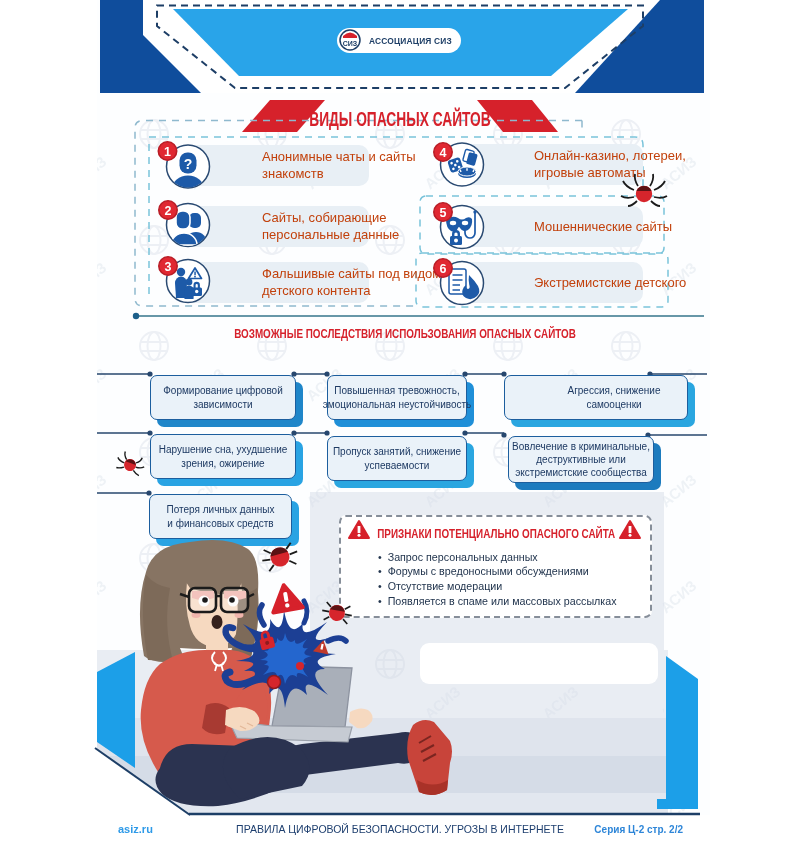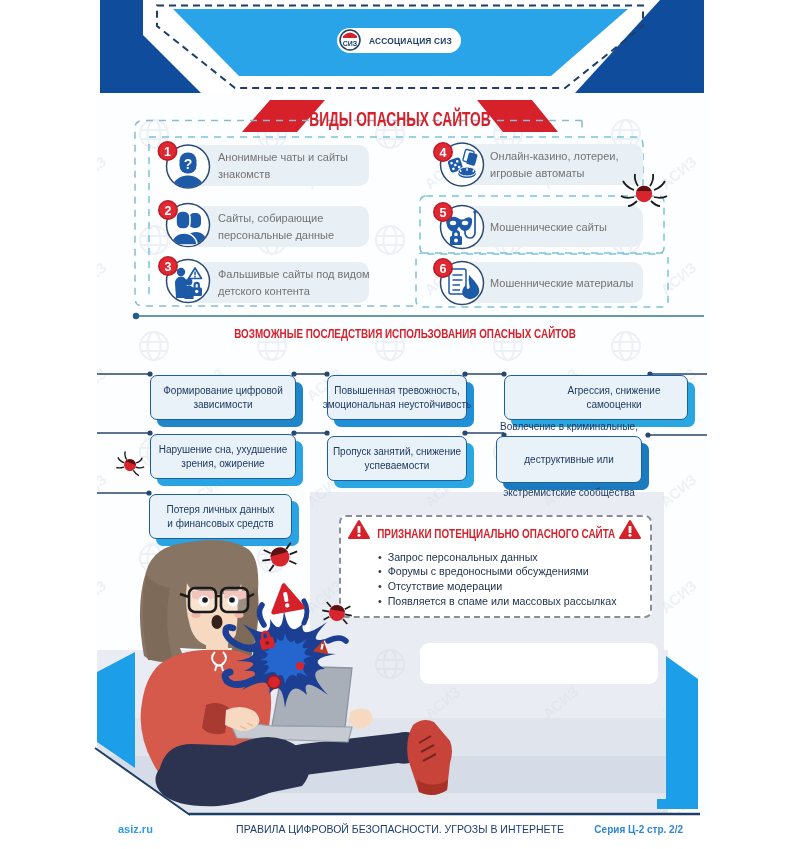--- a/index.html
+++ b/index.html
@@ -1,21 +1,21 @@
 <!DOCTYPE html>
 <html><head>
 <meta charset="utf-8">
 <style>
   html,body{margin:0;padding:0;}
   body{width:800px;height:849px;background:#fff;font-family:"Liberation Sans",sans-serif;}
   .page{position:relative;width:800px;height:849px;overflow:hidden;background:#fff;}
   .abs{position:absolute;}
   svg{display:block;}
   .itembox{position:absolute;background:#e8eff5;border-radius:10px;}
-  .itemtext{position:absolute;color:#737373;font-size:11px;line-height:16.5px;}
+  .itemtext{position:absolute;color:#c2410c;font-size:13px;line-height:16.5px;margin-left:44px;}
   .cbox{position:absolute;background:#eaf2f9;border:1.4px solid #1c5e9e;border-radius:7px;
         color:#1e3a63;font-size:10px;line-height:13.2px;font-weight:400;
         display:flex;flex-direction:column;align-items:center;justify-content:center;text-align:center;margin-top:23px;}
   .cbox span{display:block;white-space:nowrap;}
   .red{color:#d6212b;}
 </style>
 </head>
 <body>
 <div class="page">
 
@@ -122,21 +122,21 @@
   <div class="itembox" style="left:174px;top:206px;width:195px;height:41px;"></div>
   <div class="itembox" style="left:174px;top:262px;width:195px;height:41px;"></div>
   <div class="itembox" style="left:445px;top:144px;width:198px;height:41px;"></div>
   <div class="itembox" style="left:445px;top:206px;width:198px;height:41px;"></div>
   <div class="itembox" style="left:445px;top:262px;width:198px;height:41px;"></div>
   <div class="itemtext" style="left:218px;top:149px;">Анонимные чаты и сайты<br>знакомств</div>
   <div class="itemtext" style="left:218px;top:210px;">Сайты, собирающие<br>персональные данные</div>
   <div class="itemtext" style="left:218px;top:266px;">Фальшивые сайты под видом<br>детского контента</div>
   <div class="itemtext" style="left:490px;top:148px;">Онлайн-казино, лотереи,<br>игровые автоматы</div>
   <div class="itemtext" style="left:490px;top:218.5px;">Мошеннические сайты</div>
-  <div class="itemtext" style="left:490px;top:274.5px;">Мошеннические материалы</div>
+  <div class="itemtext" style="left:490px;top:274.5px;">Экстремистские детского</div>
 
   <div class="abs red" style="left:100px;top:326px;width:610px;text-align:center;font-size:13px;font-weight:bold;transform:scaleX(.76);">ВОЗМОЖНЫЕ ПОСЛЕДСТВИЯ ИСПОЛЬЗОВАНИЯ ОПАСНЫХ САЙТОВ</div>
 
   <div class="cbox" style="left:150px;top:352px;width:144px;height:43px;box-shadow:7px 7px 0 #1f86c9;">
         <span>Формирование цифровой</span>
         <span>зависимости</span>
       </div>
   <div class="cbox" style="left:327px;top:352px;width:138px;height:43px;box-shadow:7px 7px 0 #1f8fd8;">
         <span>Повышенная тревожность,</span>
         <span>эмоциональная неустойчивость</span>
@@ -146,21 +146,21 @@
         <span>самооценки</span>
       </div>
   <div class="cbox" style="left:150px;top:411px;width:144px;height:43px;box-shadow:7px 7px 0 #29a3e3;">
         <span>Нарушение сна, ухудшение</span>
         <span>зрения, ожирение</span>
       </div>
   <div class="cbox" style="left:327px;top:413px;width:138px;height:43px;box-shadow:7px 7px 0 #2aa6e0;">
         <span>Пропуск занятий, снижение</span>
         <span>успеваемости</span>
       </div>
-  <div class="cbox" style="left:496px;top:413px;width:144px;height:45px;box-shadow:7px 7px 0 #1c7bbe;gap:20px;">
+  <div class="cbox" style="left:508px;top:413px;width:144px;height:45px;box-shadow:7px 7px 0 #1c7bbe;">
         <span>Вовлечение в криминальные,</span>
         <span>деструктивные или</span>
         <span>экстремистские сообщества</span>
       </div>
   <div class="cbox" style="left:149px;top:471px;width:141px;height:43px;box-shadow:7px 7px 0 #29a3e3;">
         <span>Потеря личных данных</span>
         <span>и финансовых средств</span>
       </div>
 
   <div class="abs" style="left:339px;top:515px;width:313px;height:103px;background:#fff;border:2px dashed #868e99;border-radius:7px;box-sizing:border-box;"></div>

